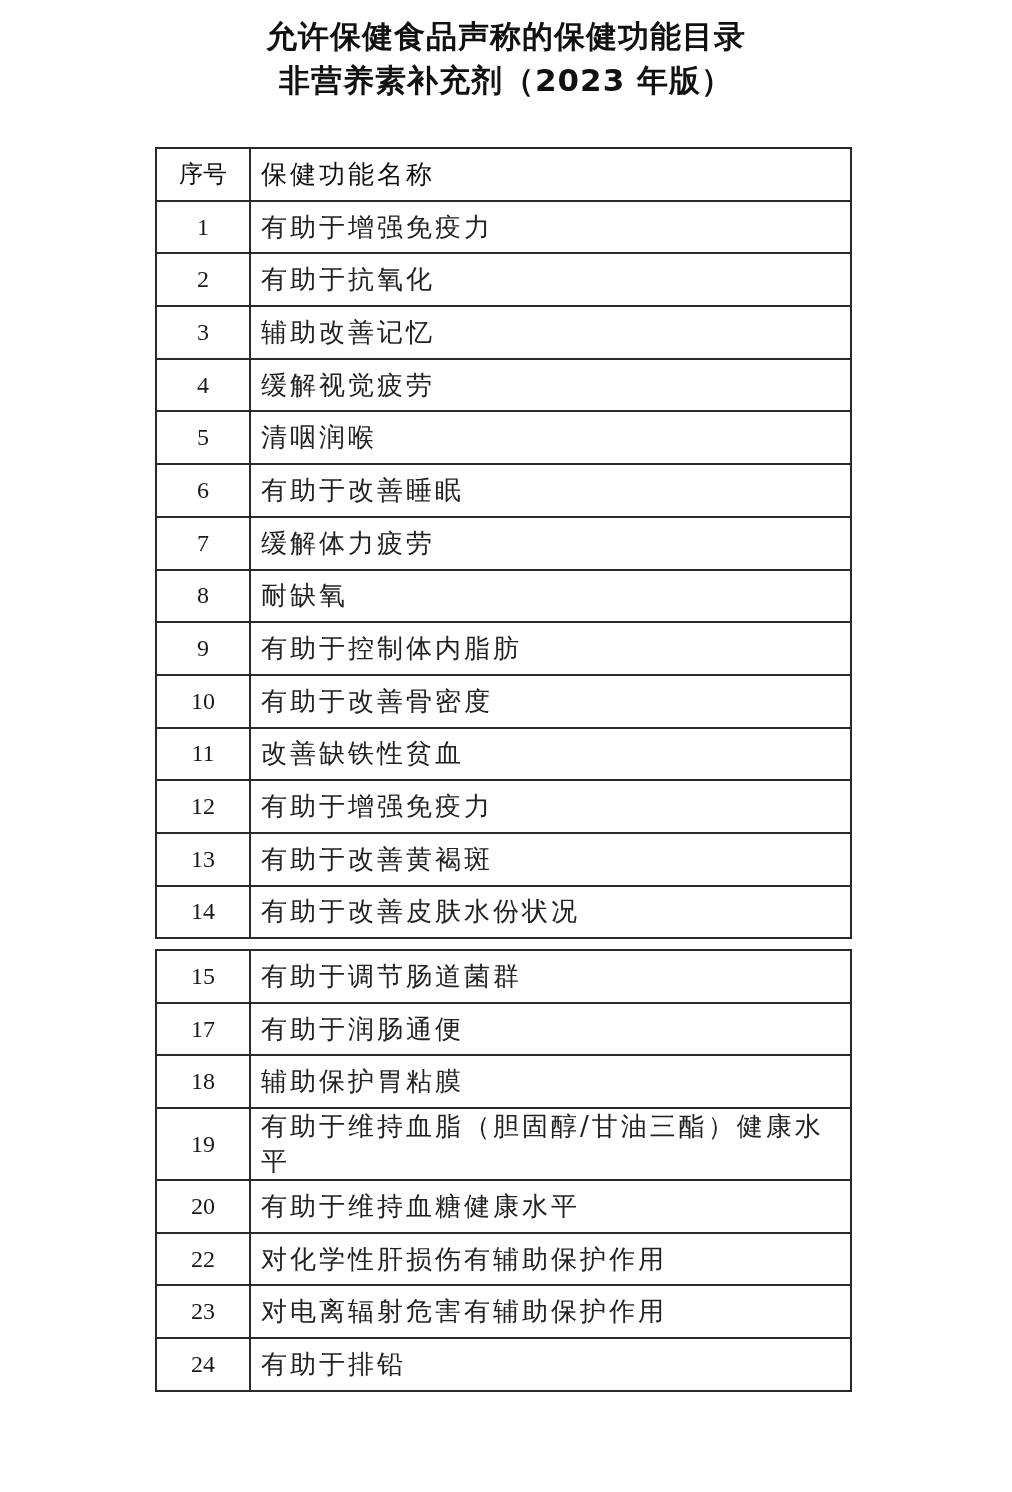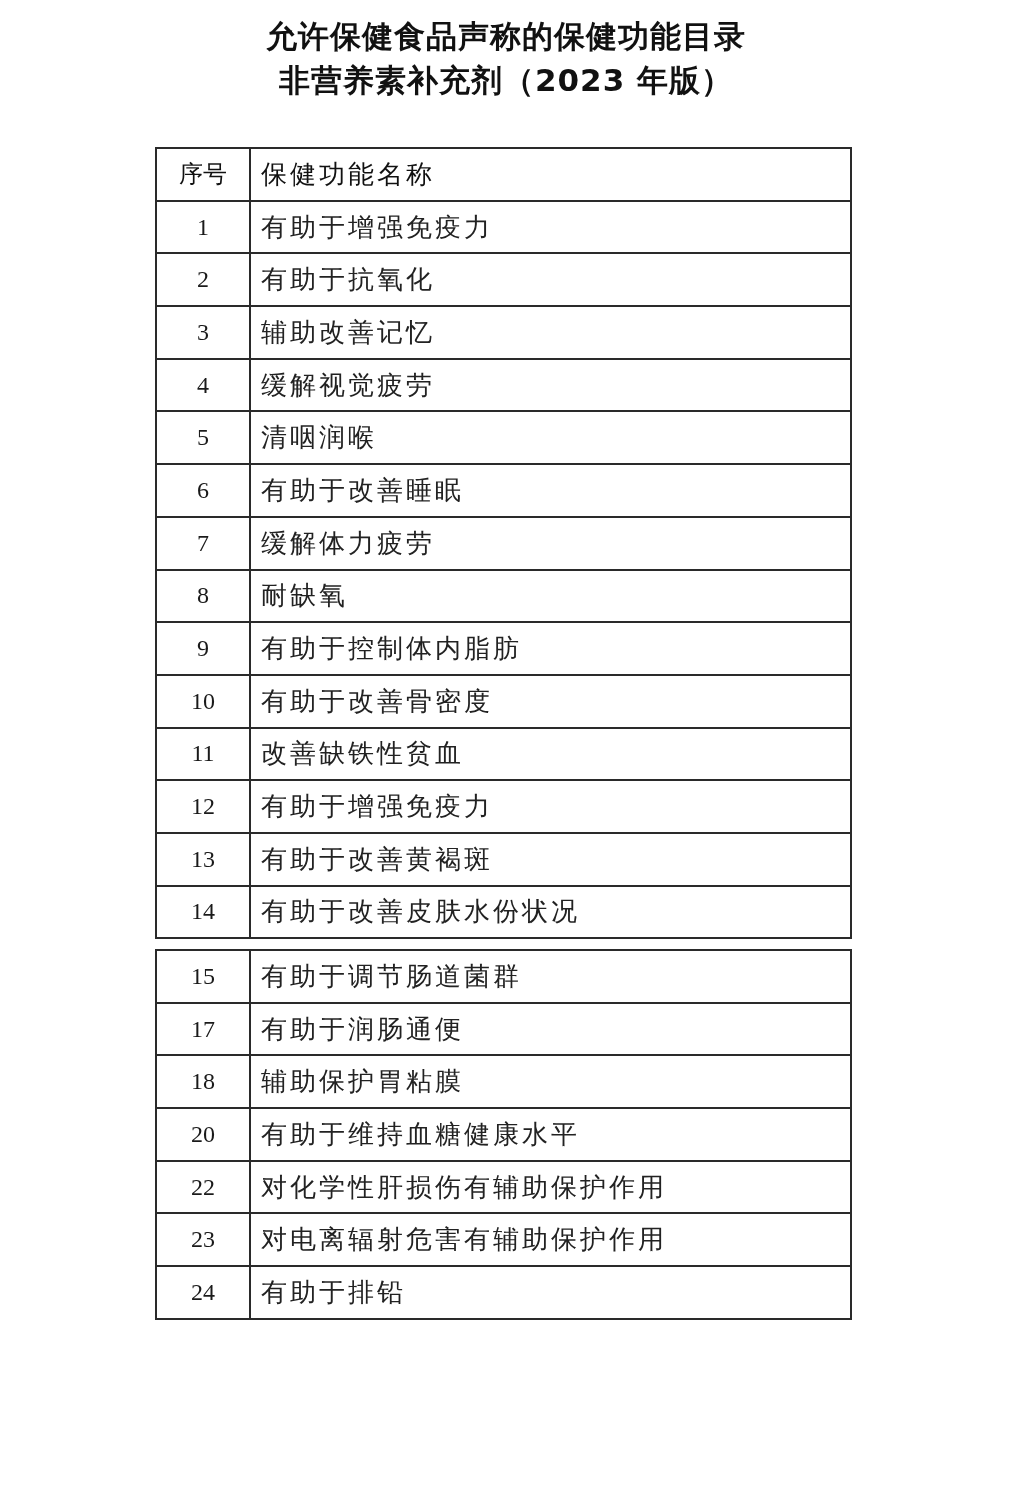--- a/index.html
+++ b/index.html
@@ -101,20 +101,24 @@
       </tr>
     <tr>
         <td class="num">17</td>
         <td class="name">有助于润肠通便</td>
       </tr>
     <tr>
         <td class="num">18</td>
         <td class="name">辅助保护胃粘膜</td>
       </tr>
     <tr>
+        <td class="num">19</td>
+        <td class="name">有助于维持血脂（胆固醇/甘油三酯）健康水平</td>
+      </tr>
+    <tr>
         <td class="num">20</td>
         <td class="name">有助于维持血糖健康水平</td>
       </tr>
     <tr>
         <td class="num">22</td>
         <td class="name">对化学性肝损伤有辅助保护作用</td>
       </tr>
     <tr>
         <td class="num">23</td>
         <td class="name">对电离辐射危害有辅助保护作用</td>

